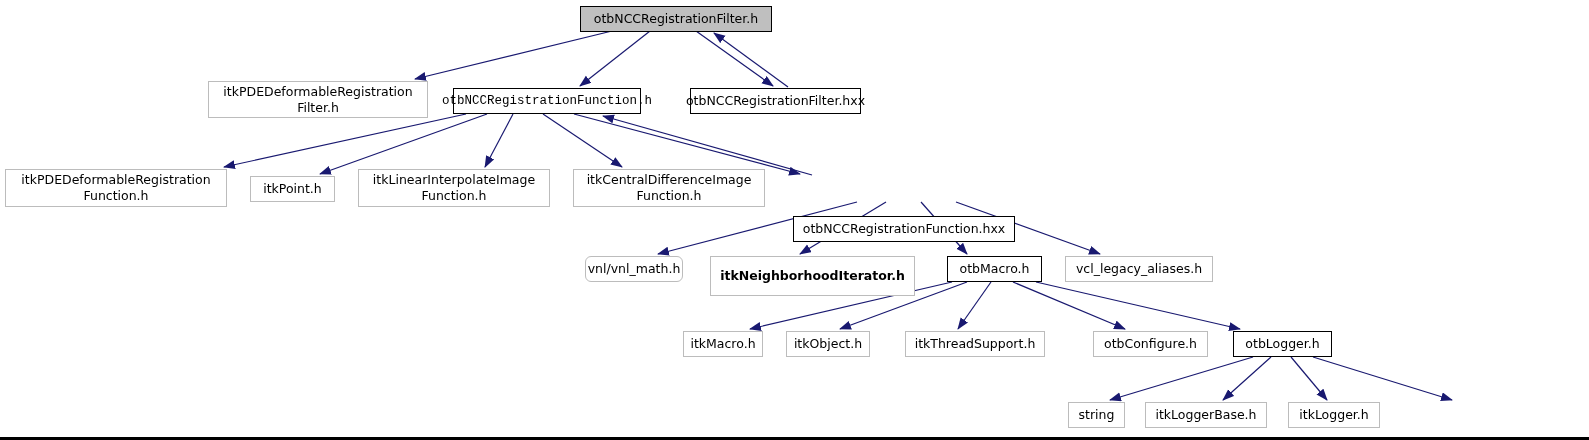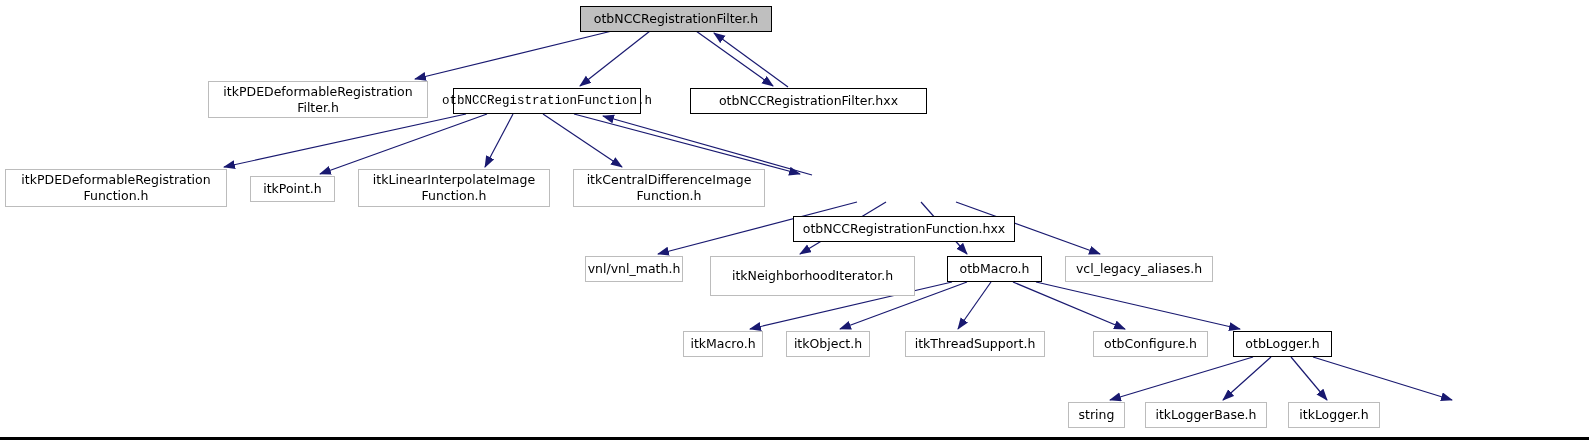--- a/index.html
+++ b/index.html
@@ -90,31 +90,31 @@
         <line x1="1291" y1="357" x2="1327" y2="400" stroke="#191970" stroke-width="1.2" marker-end="url(#arrowhead)"></line>
         <line x1="1313" y1="357" x2="1452" y2="400" stroke="#191970" stroke-width="1.2" marker-end="url(#arrowhead)"></line>
       </g>
   </svg>
 
   <div id="nodes-layer">
       <div class="node root" style="left: 580px; top: 6px; width: 192px; height: 24px;">otbNCCRegistrationFilter.h</div>
       <div class="node plain" style="left: 208px; top: 81px; width: 220px; height: 37px;">itkPDEDeformableRegistration
 Filter.h</div>
       <div class="node emphasis" style="left: 453px; top: 88px; width: 188px; height: 25px; font-family: Liberation Mono, monospace;">otbNCCRegistrationFunction.h</div>
-      <div class="node emphasis" style="left: 690px; top: 88px; width: 237px; height: 25px;">otbNCCRegistrationFilter.hxx</div>
+      <div class="node emphasis" style="left: 690px; top: 88px; width: 171px; height: 25px;">otbNCCRegistrationFilter.hxx</div>
       <div class="node plain" style="left: 5px; top: 169px; width: 222px; height: 38px;">itkPDEDeformableRegistration
 Function.h</div>
       <div class="node plain" style="left: 250px; top: 176px; width: 85px; height: 25px;">itkPoint.h</div>
       <div class="node plain" style="left: 358px; top: 169px; width: 192px; height: 38px;">itkLinearInterpolateImage
 Function.h</div>
       <div class="node plain" style="left: 573px; top: 169px; width: 192px; height: 38px;">itkCentralDifferenceImage
 Function.h</div>
       <div class="node emphasis" style="left: 793px; top: 176px; width: 222px; height: 25px; margin-top: 40px;">otbNCCRegistrationFunction.hxx</div>
-      <div class="node plain" style="left: 585px; top: 256px; width: 98px; height: 25px;">vnl/vnl_math.h</div>
-      <div class="node plain" style="left: 710px; top: 256px; width: 205px; height: 40px;">itkNeighborhoodIterator.h</div>
+      <div class="node plain" style="left: 585px; top: 256px; width: 98px; height: 25px; border-radius: 6px;">vnl/vnl_math.h</div>
+      <div class="node plain" style="left: 710px; top: 256px; width: 205px; height: 40px; font-weight: bold;">itkNeighborhoodIterator.h</div>
       <div class="node emphasis" style="left: 947px; top: 256px; width: 95px; height: 25px;">otbMacro.h</div>
       <div class="node plain" style="left: 1065px; top: 256px; width: 148px; height: 25px;">vcl_legacy_aliases.h</div>
       <div class="node plain" style="left: 683px; top: 331px; width: 80px; height: 25px;">itkMacro.h</div>
       <div class="node plain" style="left: 786px; top: 331px; width: 84px; height: 25px;">itkObject.h</div>
       <div class="node plain" style="left: 905px; top: 331px; width: 140px; height: 25px;">itkThreadSupport.h</div>
       <div class="node plain" style="left: 1093px; top: 331px; width: 115px; height: 25px;">otbConfigure.h</div>
       <div class="node emphasis" style="left: 1233px; top: 331px; width: 99px; height: 25px;">otbLogger.h</div>
       <div class="node plain" style="left: 1068px; top: 402px; width: 57px; height: 25px;">string</div>
       <div class="node plain" style="left: 1145px; top: 402px; width: 122px; height: 25px;">itkLoggerBase.h</div>
       <div class="node plain" style="left: 1288px; top: 402px; width: 92px; height: 25px;">itkLogger.h</div>

